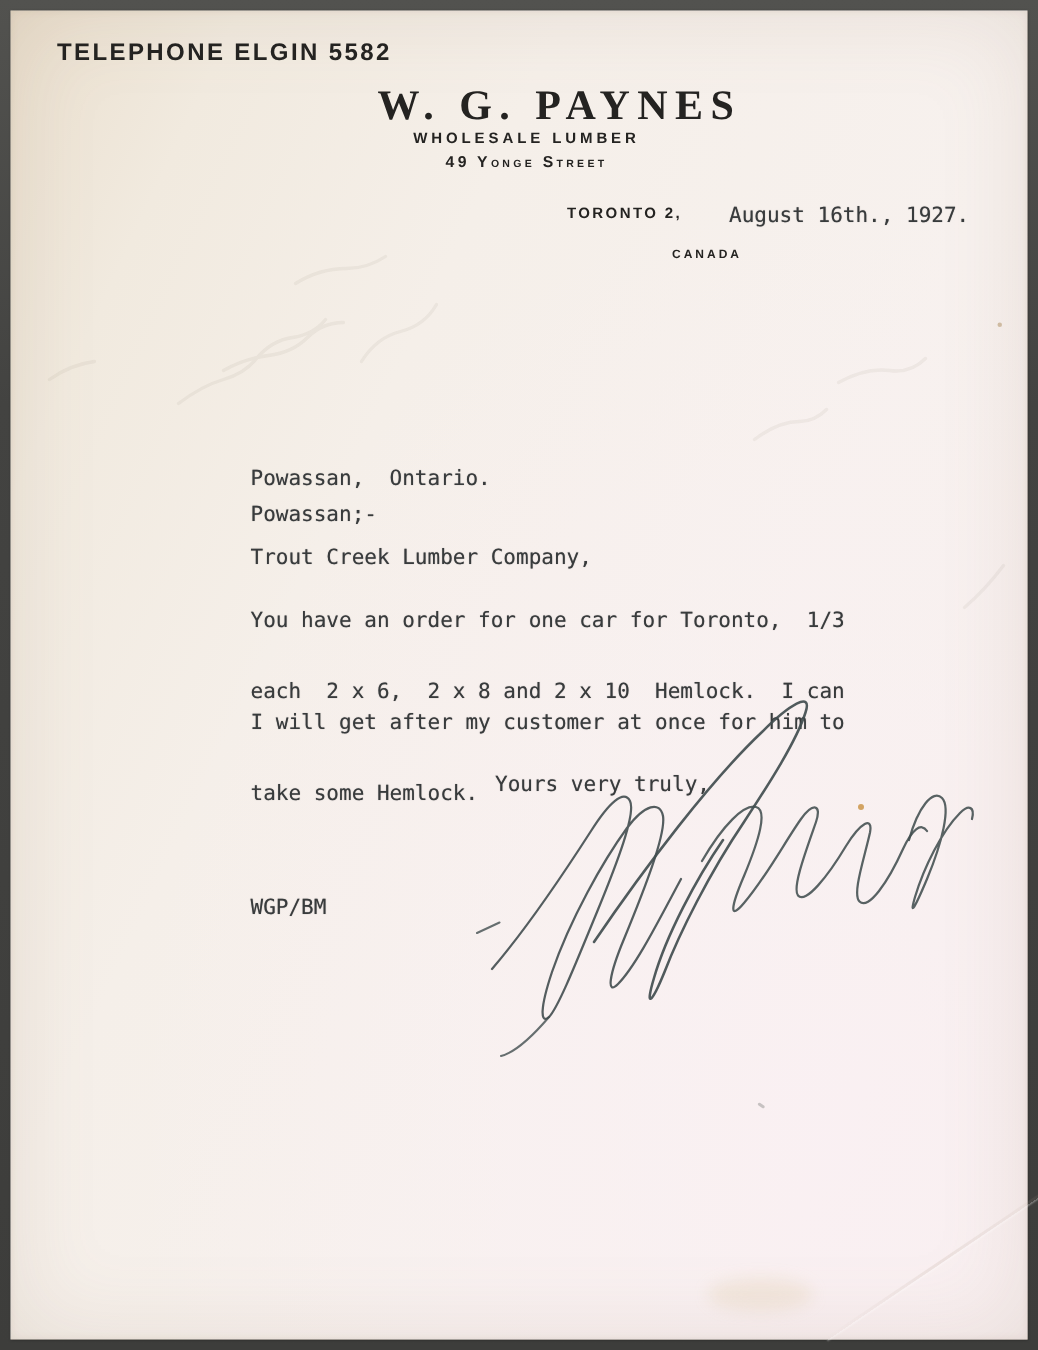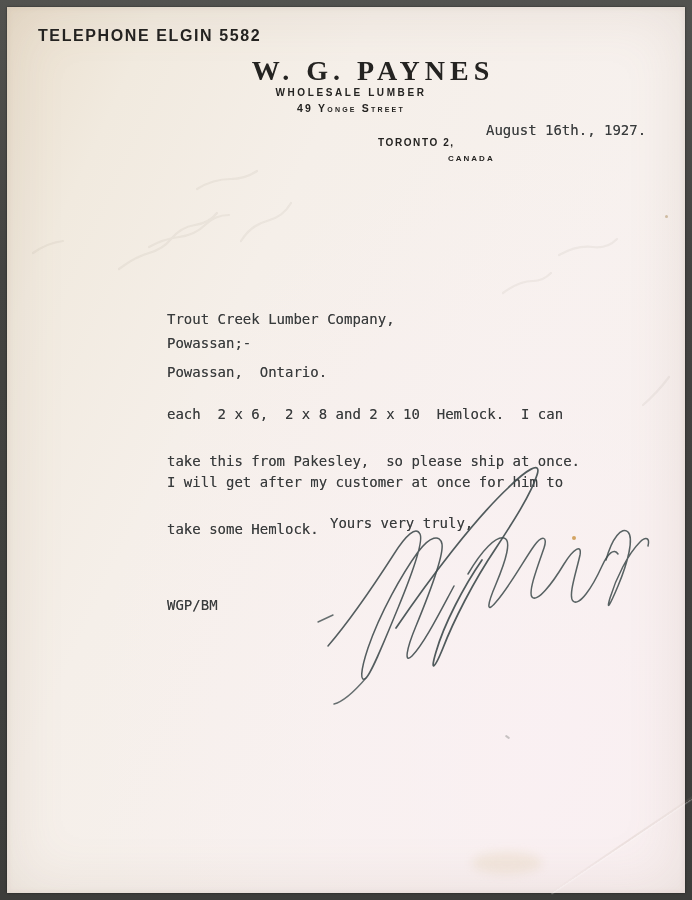--- a/index.html
+++ b/index.html
@@ -47,24 +47,24 @@
   .yonge{
     left:0;right:0;top:95px;text-align:center;text-indent:10px;
     font-size:10.5px;font-weight:bold;letter-spacing:2.2px;
     font-variant:small-caps;
   }
   .toronto{
     left:371px;top:130px;
     font-size:10px;font-weight:bold;letter-spacing:1.6px;
   }
   .canada{
-    left:441px;top:147px;
+    left:441px;top:158px;
     font-size:8px;font-weight:bold;letter-spacing:2px;
   }
-  .dateline{left:479px;top:116px;}
+  .dateline{left:479px;top:130px;}
   .recipient{left:160px;top:269px;line-height:17.5px;}
   .salutation{left:160px;top:329px;}
   .para1{left:160px;top:369px;}
   .para2{left:160px;top:437px;}
   .closing{left:323px;top:509px;}
   .initials{left:160px;top:591px;}
   .sig-svg{position:absolute;left:303px;top:443px;width:350px;height:260px;}
   .ghost-svg{position:absolute;inset:0;width:678px;height:886px;opacity:.8;}
   .speck{position:absolute;border-radius:50%;}
   .speck-orange{left:565px;top:529px;width:4px;height:4px;background:#c68a33;opacity:.75;}
@@ -103,29 +103,29 @@
     <div class="txt printed telephone">TELEPHONE ELGIN 5582</div>
     <div class="txt printed company">W. G. PAYNES</div>
     <div class="txt printed wholesale">WHOLESALE LUMBER</div>
     <div class="txt printed yonge">49 Yonge Street</div>
     <div class="txt printed toronto">TORONTO 2,</div>
     <div class="txt printed canada">CANADA</div>
 
     <div class="txt typed dateline">August 16th., 1927.</div>
 
     <div class="txt typed recipient">
+      <div>Powassan,  Ontario.</div>
       <div>Trout Creek Lumber Company,</div>
-      <div>Powassan,  Ontario.</div>
     </div>
 
     <div class="txt typed salutation">Powassan;-</div>
 
     <div class="txt typed para1">
+      <div>You have an order for one car for Toronto,  1/3</div>
       <div>each  2 x 6,  2 x 8 and 2 x 10  Hemlock.  I can</div>
-      <div>take this from Pakesley,  so please ship at once.</div>
     </div>
 
     <div class="txt typed para2">
       <div>I will get after my customer at once for him to</div>
       <div>take some Hemlock.</div>
     </div>
 
     <div class="txt typed closing">Yours very truly,</div>
 
     <svg class="sig-svg" viewBox="0 0 350 260">

